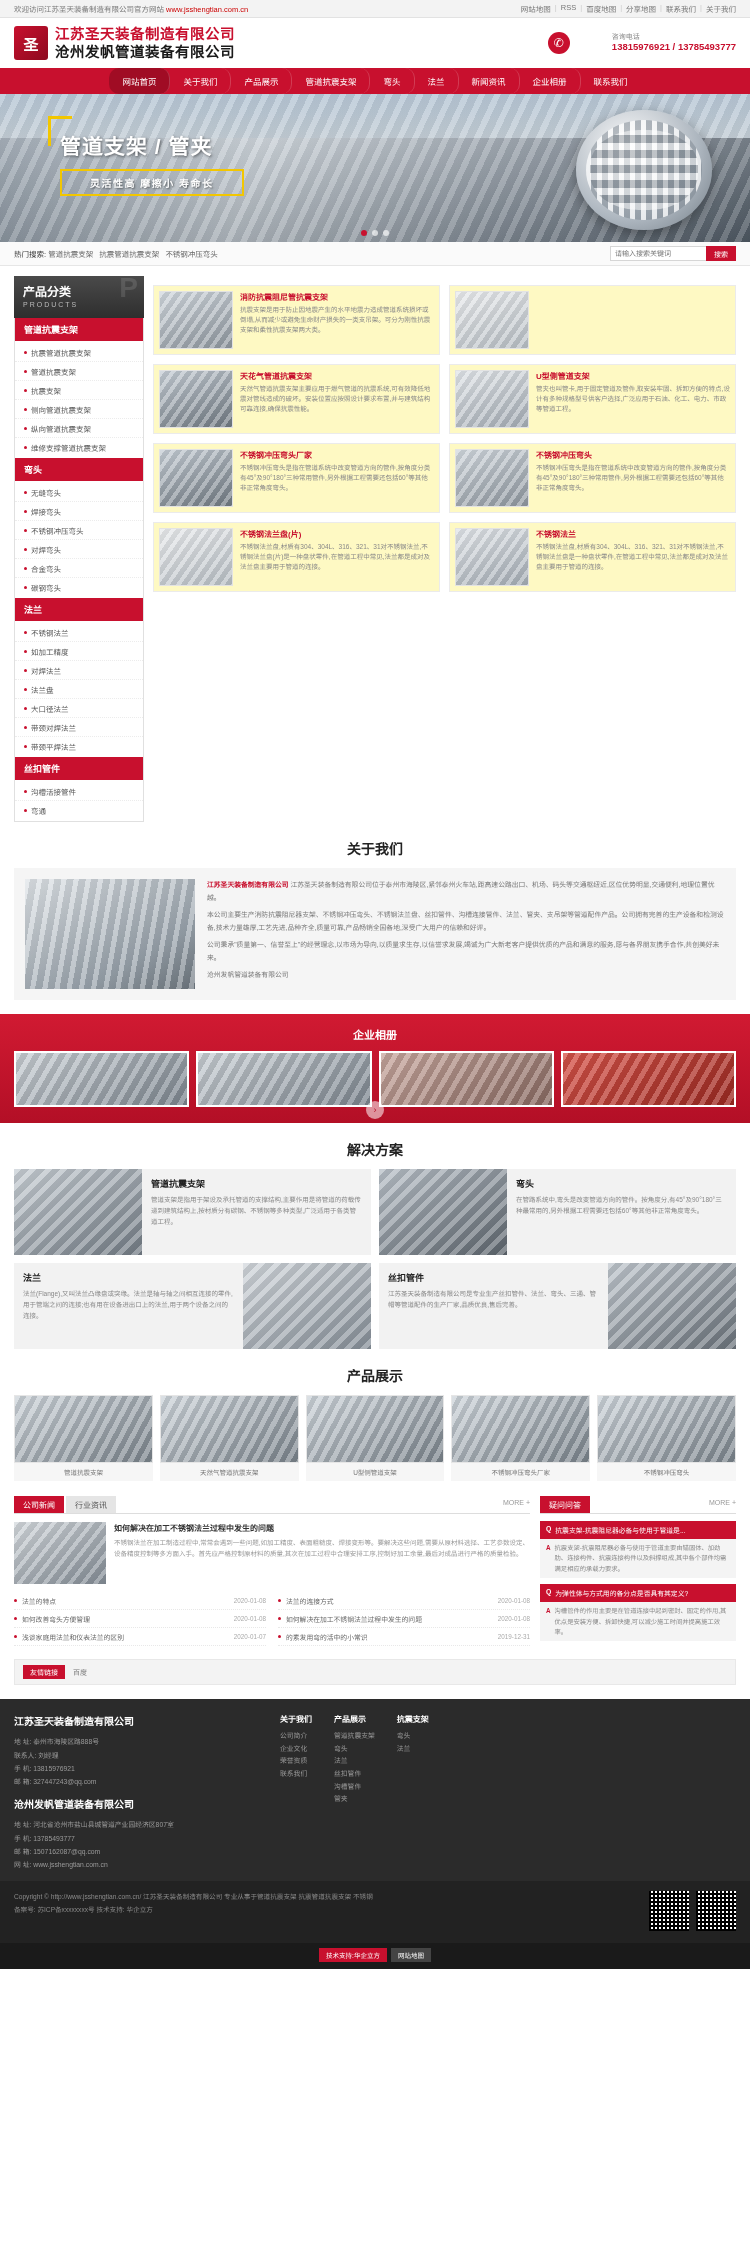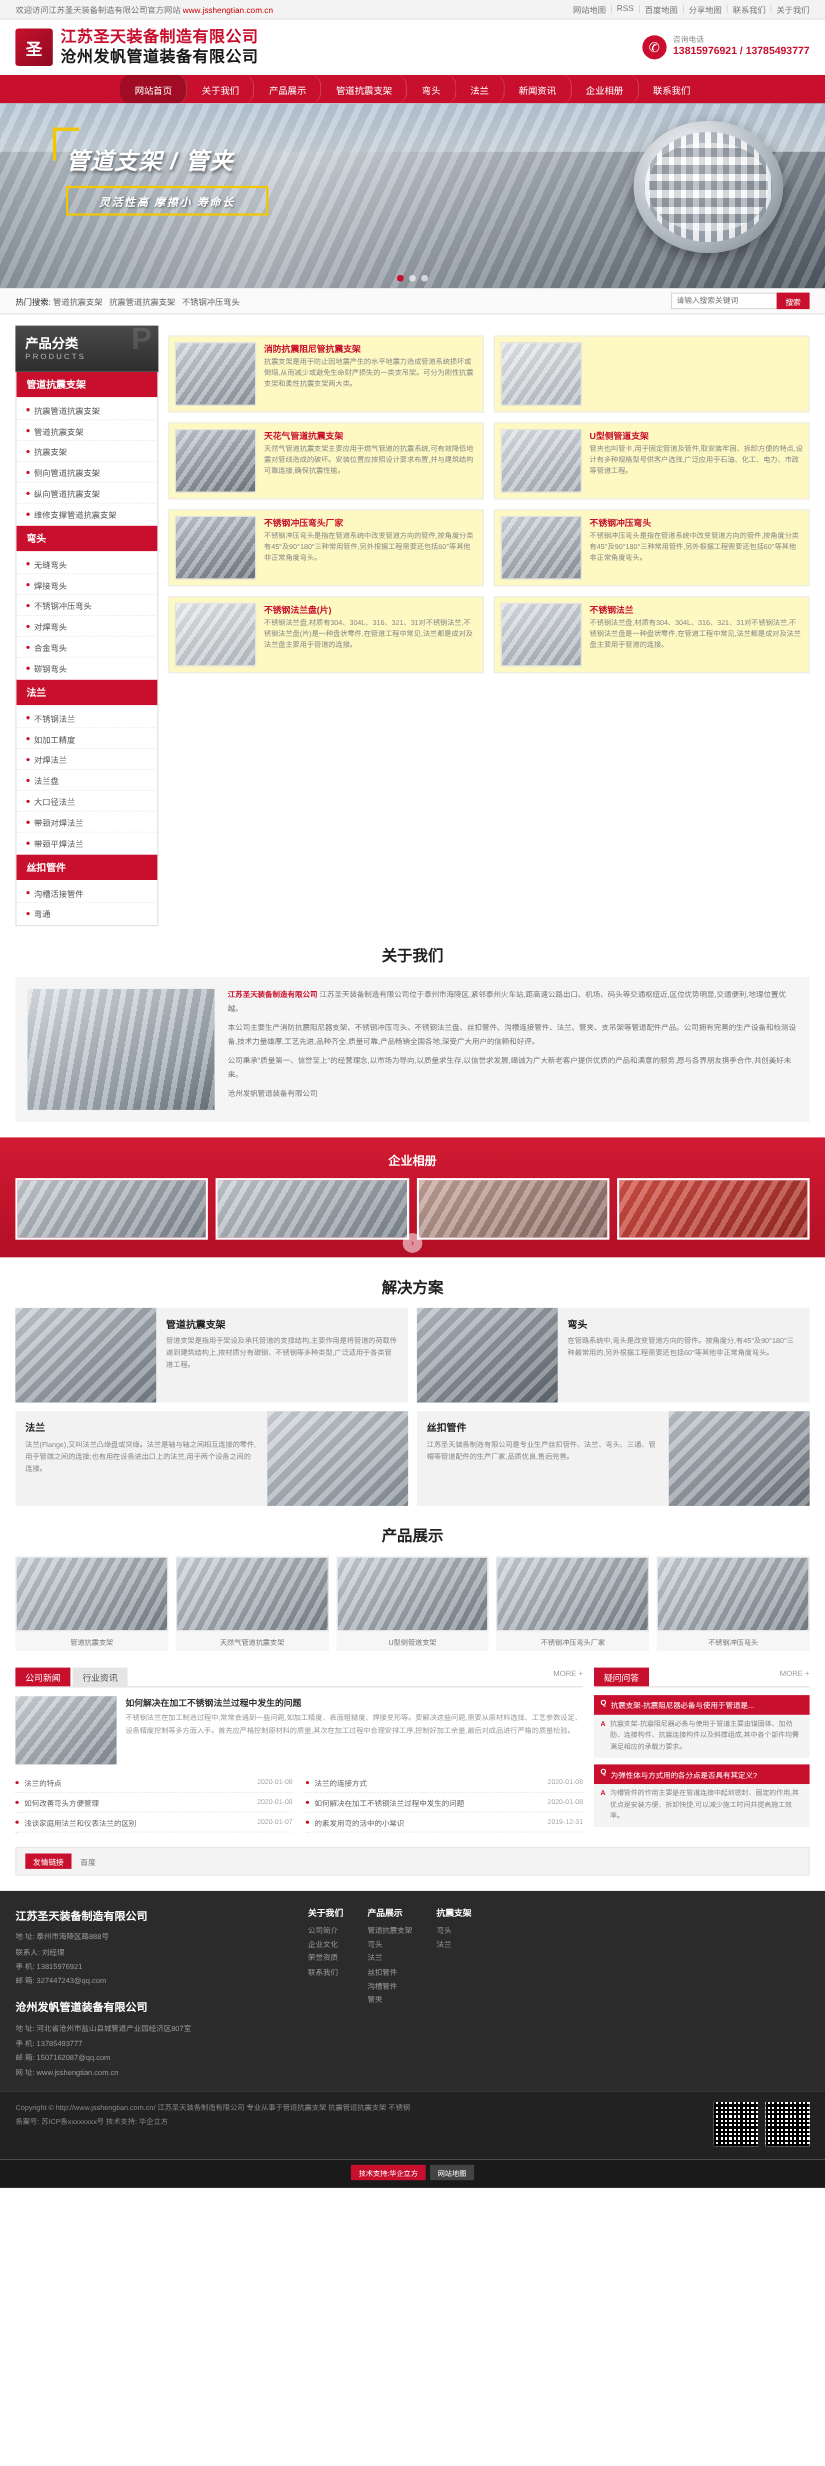--- a/index.html
+++ b/index.html
@@ -53,21 +53,21 @@
   .header-right {
     margin-left: auto;
     display: flex; align-items: center; gap: 6px;
   }
   .phone-icon {
     width: 22px; height: 22px; border-radius: 50%;
     background: #c8102e; color: #fff;
     display: flex; align-items: center; justify-content: center;
     font-size: 12px;
   }
-  .phone-txt { line-height: 1.3; }
+  .phone-txt { line-height: 1.3; margin-left: 36px; }
   .phone-txt .pl { font-size: 7px; color: #888; }
   .phone-txt .pn { font-size: 9.5px; color: #c8102e; font-weight: bold; }
 
   
   .nav {
     height: 26px;
     background: #c8102e;
     display: flex;
     align-items: stretch;
     justify-content: center;
@@ -78,25 +78,24 @@
     padding: 0 13px;
     display: flex; align-items: center;
     border-right: 1px solid rgba(255,255,255,.18);
     border-radius: 10px;
   }
   .nav a:last-child { border-right: none; }
   .nav a.active { background: #a00c24; }
 
   
   .banner {
-    height: 168px;
+    height: 148px;
     position: relative;
     overflow: hidden;
     background: linear-gradient(110deg,#9aa7b4 0%, #cfd8e0 35%, #8f9aa6 70%, #5c6874 100%);
-    font-style: italic;
   }
   .banner .pipes {
     position: absolute; inset: 0;
     background:
       repeating-linear-gradient(115deg, rgba(255,255,255,.18) 0 6px, rgba(0,0,0,.05) 6px 14px),
       linear-gradient(180deg, rgba(255,255,255,.25), rgba(0,0,0,.18));
   }
   .banner .sky {
     position: absolute; left: 0; top: 0; width: 100%; height: 44px;
     background: linear-gradient(180deg,#9fb4c9,#c5d2dd);

